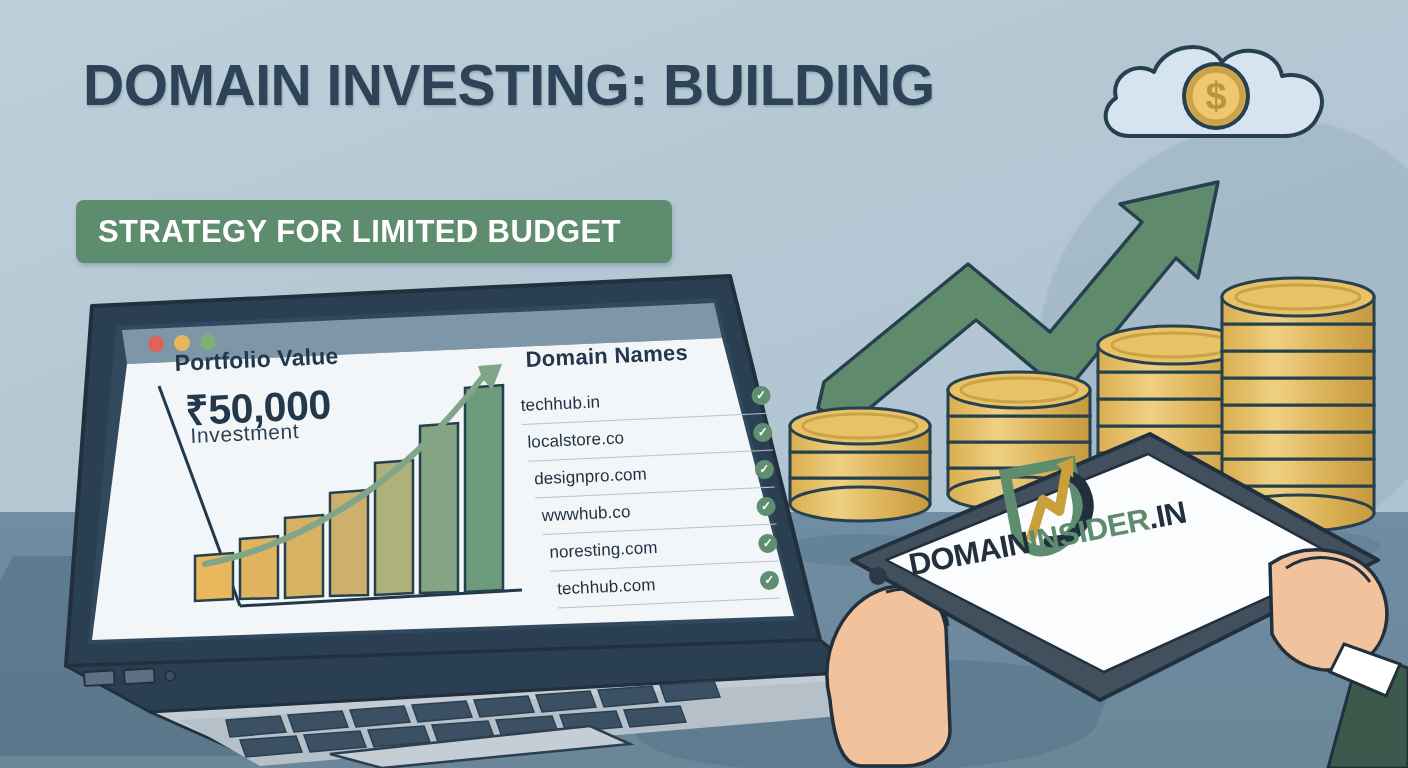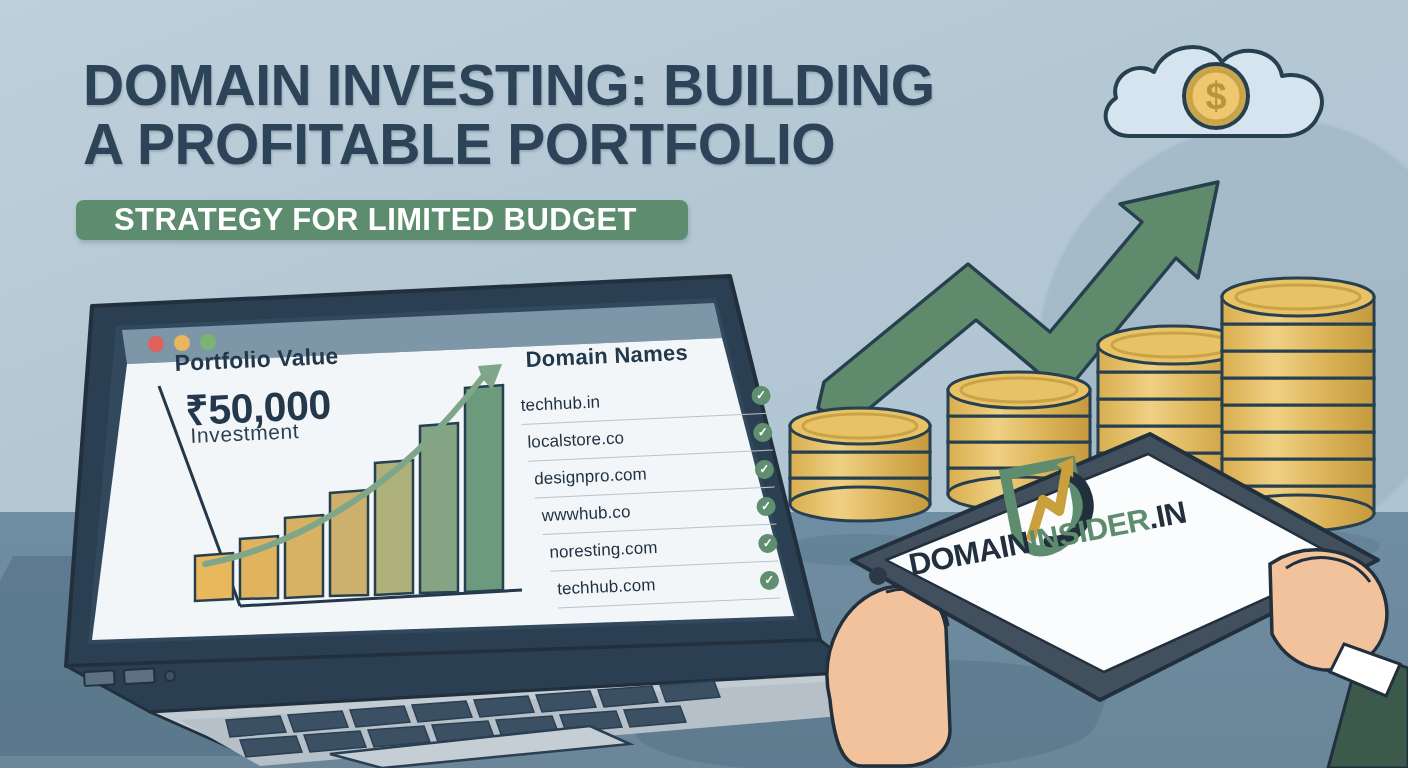--- a/index.html
+++ b/index.html
@@ -48,25 +48,25 @@
     line-height:1.03;
     letter-spacing:-0.5px;
     text-transform:uppercase;
     text-shadow:1px 2px 2px rgba(60,80,96,0.25);
     margin-left:7px;
   }
   .headline .l2{display:block;}
 
   .badge{
     position:absolute;left:76px;top:200px;
-    width:596px;height:40px;
+    width:596px;height:63px;
     background:#5d8d6e;
     border-radius:8px;
     box-shadow:1px 3px 4px rgba(60,80,96,0.25);
-    display:flex;align-items:center;padding-left:16px;
+    display:flex;align-items:center;
   }
   .badge-text{
     color:#ffffff;
     font-size:31px;font-weight:bold;
     letter-spacing:0.4px;
     text-transform:uppercase;
     margin-left:22px;
   }
 
   
@@ -156,21 +156,20 @@
 <div id="stage">
 
   <div class="bg-wall"></div>
   <div class="bg-blob"></div>
   <div class="bg-desk"></div>
   <div class="desk-shadow"></div>
   <div class="desk-shadow2"></div>
 
   <div class="headline">
     <span class="l1">Domain Investing: Building</span>
-    <span class="l2">A Profitable Portfolio</span>
   </div>
 
   <div class="badge">
     <span class="badge-text">Strategy for Limited Budget</span>
   </div>
 
   <div class="cloud-wrap">
     <svg width="250" height="140" viewBox="0 0 250 140">
       <path d="M38 112 C12 112 6 86 24 74 C18 52 44 36 62 48 C72 20 116 14 130 38
                C148 18 186 26 190 52 C222 46 238 72 226 92 C220 106 206 112 192 112 Z" fill="#d5e4ee" stroke="#27404f" stroke-width="4" stroke-linejoin="round"></path>

